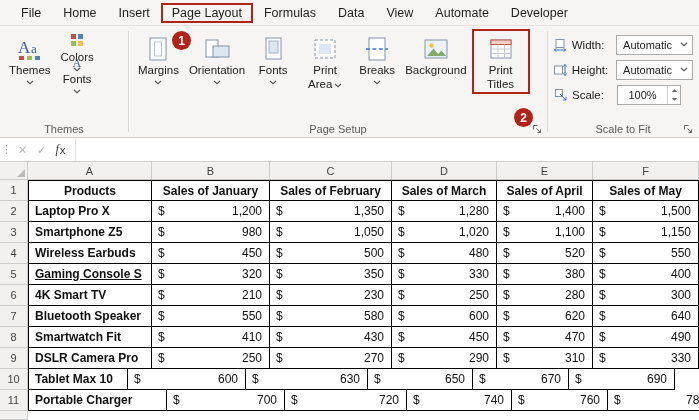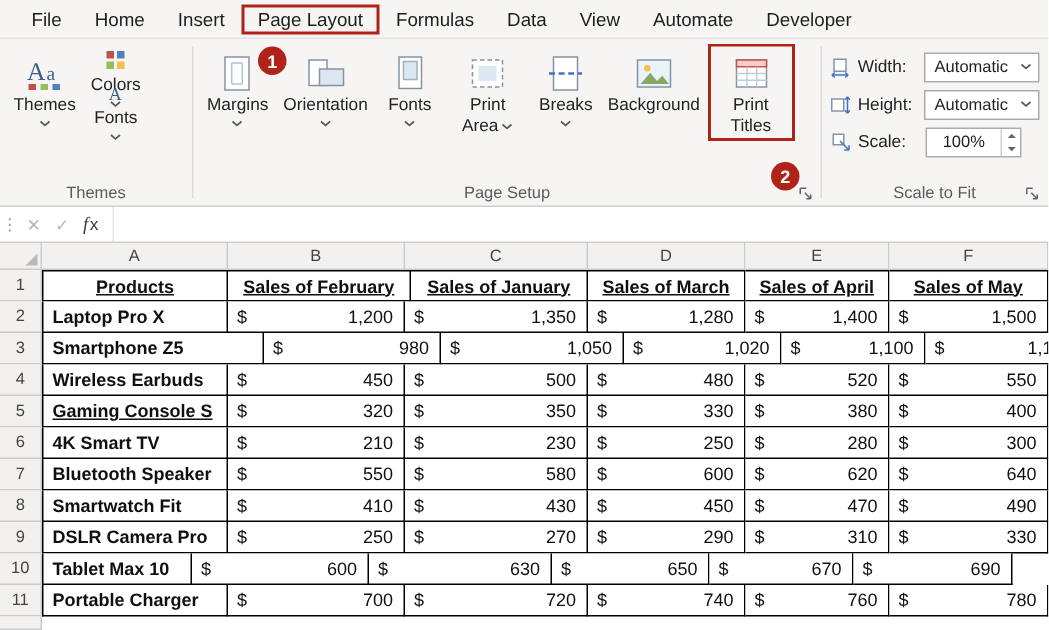--- a/index.html
+++ b/index.html
@@ -64,21 +64,21 @@
   
   .sheet { height: 258px; background:#fff; overflow: hidden; }
   .letters-row { display: flex; height: 18px; }
   .colhead, .corner, .gut { background: #f2f1f0; color: #444; font-size: 11px; display: flex; align-items: center; justify-content: center; border-right: 1px solid #cbcbcb; border-bottom: 1px solid #cbcbcb; flex: none; }
   .corner { width: 28px; position: relative; }
   .corner::after { content: ''; position: absolute; right: 2px; bottom: 2px; border-left: 8px solid transparent; border-bottom: 8px solid #b9b9b9; }
   .grid-row { display: flex; height: 21px; flex: none; }
   .grid-row.sliver { height: 9px; }
   .gut { width: 28px; height: 100%; }
   .cell { flex: none; height: 100%; border-right: 1px solid #000; border-bottom: 1px solid #000; background: #fff; display: flex; align-items: center; font-size: 12px; color: #101010; padding: 0 4px; overflow: hidden; white-space: nowrap; }
-  .grid-row.first .cell { border-top: 1px solid #000; text-decoration: underline; }
+  .grid-row.first .cell { border-top: 1px solid #000; }
   .cell.colA { border-left: 1px solid #000; }
   .cell.hdr { font-weight: bold; justify-content: center; }
   .cell.prod { font-weight: bold; padding-left: 6px; }
   .cell.cur { justify-content: space-between; padding: 0 7px 0 6px; }
 </style>
 </head>
 <body>
 
 <div class="app">
 
@@ -355,22 +355,22 @@
         <div class="colhead" style="width: 118px;">B</div>
         <div class="colhead" style="width: 122px;">C</div>
         <div class="colhead" style="width: 105px;">D</div>
         <div class="colhead" style="width: 96px;">E</div>
         <div class="colhead" style="width: 106px;">F</div>
       </div>
     <div class="grid-rows">
         <div class="grid-row first">
           <div class="gut">1</div>
           <div class="cell hdr colA" style="width: 124px;">Products</div>
+          <div class="cell hdr" style="width: 118px;">Sales of January</div>
           <div class="cell hdr" style="width: 122px;">Sales of February</div>
-          <div class="cell hdr" style="width: 118px;">Sales of January</div>
           <div class="cell hdr" style="width: 105px;">Sales of March</div>
           <div class="cell hdr" style="width: 96px;">Sales of April</div>
           <div class="cell hdr" style="width: 106px;">Sales of May</div>
         </div>
         <div class="grid-row">
           <div class="gut">2</div>
           <div class="cell prod colA" style="width: 124px;">Laptop Pro X</div>
           <div class="cell cur" style="width: 118px;">
             <span class="dollar">$</span>
             <span class="amt">1,200</span>
@@ -387,21 +387,21 @@
             <span class="dollar">$</span>
             <span class="amt">1,400</span>
           </div>
           <div class="cell cur" style="width: 106px;">
             <span class="dollar">$</span>
             <span class="amt">1,500</span>
           </div>
         </div>
         <div class="grid-row">
           <div class="gut">3</div>
-          <div class="cell prod colA" style="width: 148px;">Smartphone Z5</div>
+          <div class="cell prod colA" style="width: 124px;">Smartphone Z5</div>
           <div class="cell cur" style="width: 118px;">
             <span class="dollar">$</span>
             <span class="amt">980</span>
           </div>
           <div class="cell cur" style="width: 122px;">
             <span class="dollar">$</span>
             <span class="amt">1,050</span>
           </div>
           <div class="cell cur" style="width: 105px;">
             <span class="dollar">$</span>
@@ -579,21 +579,21 @@
             <span class="dollar">$</span>
             <span class="amt">670</span>
           </div>
           <div class="cell cur" style="width: 106px;">
             <span class="dollar">$</span>
             <span class="amt">690</span>
           </div>
         </div>
         <div class="grid-row">
           <div class="gut">11</div>
-          <div class="cell prod colA" style="width: 124px;">Portable Charger</div>
+          <div class="cell prod colA" style="width: 139px;">Portable Charger</div>
           <div class="cell cur" style="width: 118px;">
             <span class="dollar">$</span>
             <span class="amt">700</span>
           </div>
           <div class="cell cur" style="width: 122px;">
             <span class="dollar">$</span>
             <span class="amt">720</span>
           </div>
           <div class="cell cur" style="width: 105px;">
             <span class="dollar">$</span>

